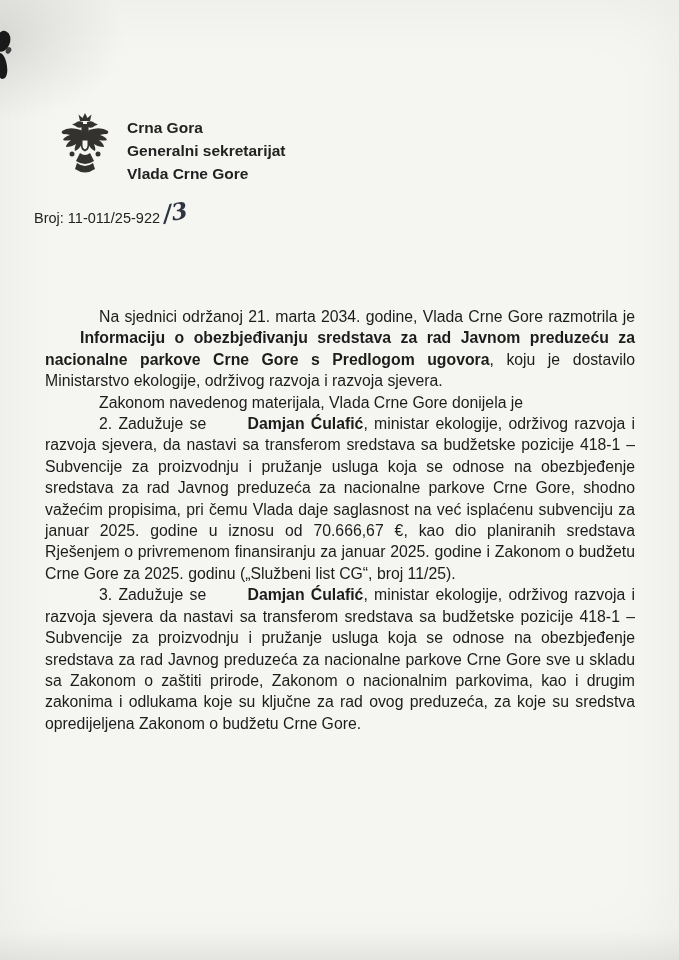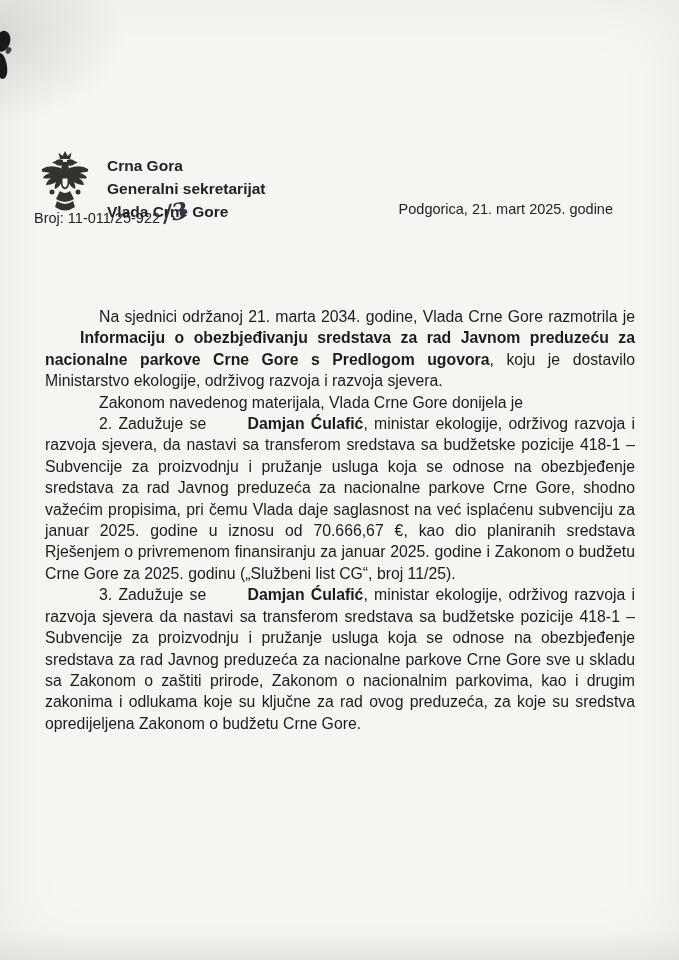--- a/index.html
+++ b/index.html
@@ -24,22 +24,22 @@
       linear-gradient(to top, rgba(0,0,0,0.05), rgba(0,0,0,0) 3%);
     pointer-events:none;
   }
   
   .smudge{position:absolute;background:#191919;}
   .s1{left:-4px;top:31px;width:14px;height:21px;transform:rotate(20deg);border-radius:45% 60% 55% 40%;}
   .s2{left:-5px;top:53px;width:12px;height:26px;transform:rotate(-14deg);border-radius:55% 40% 60% 45%;}
   .s3{left:6px;top:47px;width:5px;height:7px;transform:rotate(30deg);border-radius:50%;opacity:.8;}
 
   .letterhead{
-    position:absolute;left:40px;top:112px;
-    display:flex;align-items:flex-start;gap:17px;margin-top:38px;
+    position:absolute;left:60px;top:112px;
+    display:flex;align-items:flex-start;gap:17px;
   }
   .coa{width:50px;height:72px;flex:0 0 auto;}
   .org{padding-top:4px;}
   .org div{
     font-weight:bold;
     font-size:15.5px;
     line-height:23px;
     color:#222;
   }
 
@@ -110,21 +110,20 @@
       <div>Crna Gora</div>
       <div>Generalni sekretarijat</div>
       <div>Vlada Crne Gore</div>
     </div>
   </header>
 
   <div class="meta-row">
     <div class="doc-number">
       <span>Broj: 11-011/25-922</span><span class="hand">/3</span>
     </div>
-    <div class="place-date">Podgorica, 21. mart 2025. godine</div>
   </div>
 
   <main class="body-text">
     <p class="para"><span>Na sjednici održanoj 21. marta 2034. godine, Vlada Crne Gore razmotrila je </span><b>Informaciju o obezbjeđivanju sredstava za rad Javnom preduzeću za nacionalne parkove Crne Gore s Predlogom ugovora</b><span>, koju je dostavilo Ministarstvo ekologije, održivog razvoja i razvoja sjevera.</span></p>
 
     <p class="para">Zakonom navedenog materijala, Vlada Crne Gore donijela je</p>
 
 
 
     <p class="para"><span>2. Zadužuje se </span><b>Damjan Ćulafić</b><span>, ministar ekologije, održivog razvoja i razvoja sjevera, da nastavi sa transferom sredstava sa budžetske pozicije 418-1 – Subvencije za proizvodnju i pružanje usluga koja se odnose na obezbjeđenje sredstava za rad Javnog preduzeća za nacionalne parkove Crne Gore, shodno važećim propisima, pri čemu Vlada daje saglasnost na već isplaćenu subvenciju za januar 2025. godine u iznosu od 70.666,67 €, kao dio planiranih sredstava Rješenjem o privremenom finansiranju za januar 2025. godine i Zakonom o budžetu Crne Gore za 2025. godinu („Službeni list CG“, broj 11/25).</span></p>

